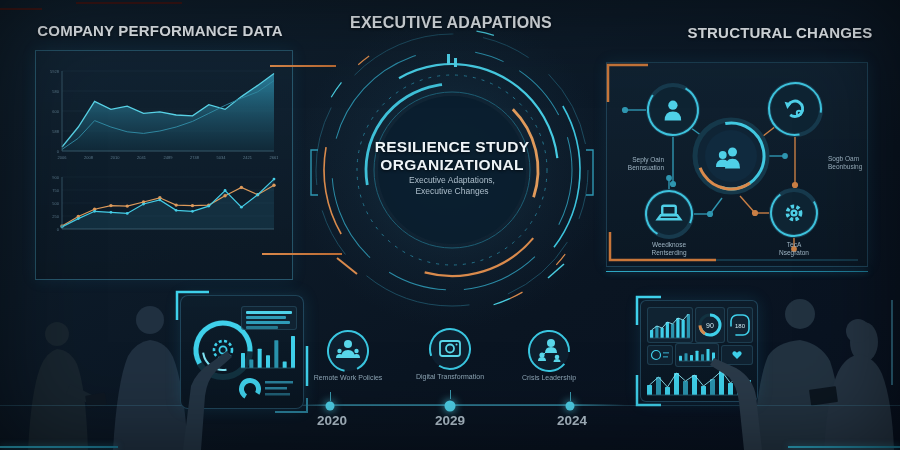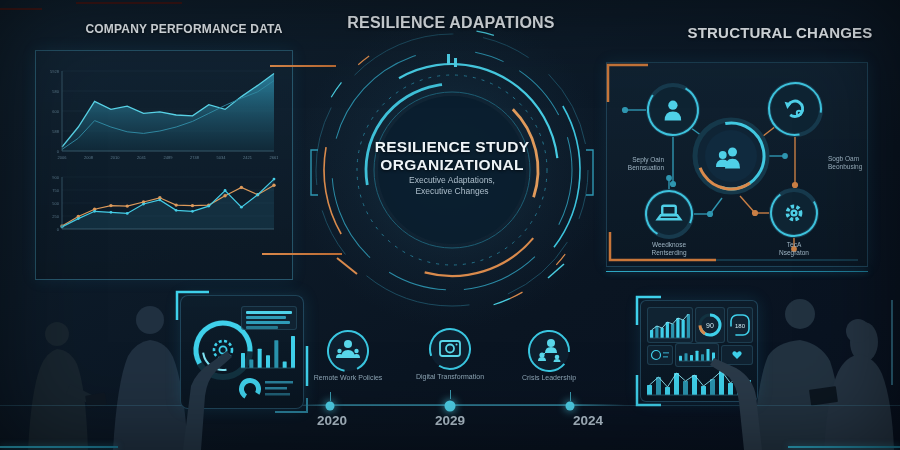--- a/index.html
+++ b/index.html
@@ -2,21 +2,21 @@
 <html><head>
 <meta charset="utf-8">
 <style>
   html,body{margin:0;padding:0;background:#05090f;}
   .stage{position:relative;width:900px;height:450px;overflow:hidden;
     font-family:"Liberation Sans",sans-serif;
     background:linear-gradient(155deg,#10202e 0%,#0d1b29 35%,#0a1522 65%,#081120 100%);}
   .vignette{position:absolute;inset:0;box-shadow:inset 0 0 90px rgba(0,0,0,.55);pointer-events:none;z-index:9;}
   .hdr{position:absolute;color:#e7edf2;font-weight:bold;letter-spacing:.2px;white-space:nowrap;
     text-shadow:0 1px 3px rgba(0,0,0,.6);z-index:6;}
-  .hdr-left{left:160px;top:22px;transform:translateX(-50%);font-size:12px;margin-left:24px;}
+  .hdr-left{left:160px;top:22px;transform:translateX(-50%);font-size:15px;}
   .hdr-center{left:451px;top:14px;transform:translateX(-50%);font-size:16px;}
   .hdr-right{left:737px;top:24px;transform:translateX(-50%);font-size:15px;margin-left:43px;}
   .panel{position:absolute;background:linear-gradient(180deg,rgba(18,37,53,.72),rgba(11,24,36,.8));
     border:1px solid rgba(62,140,168,.5);box-shadow:0 0 14px rgba(40,140,180,.12);z-index:3;}
   .panel-left{left:35px;top:50px;width:256px;height:228px;}
   .panel-right{left:606px;top:62px;width:260px;height:203px;border-color:rgba(52,116,146,.4);}
   .accent{position:absolute;z-index:4;}
   .o-line{background:linear-gradient(90deg,#d9884a,#b96a33);height:2px;}
   .c-line{background:linear-gradient(90deg,#2ea8c4,#1c7691);height:2px;box-shadow:0 0 6px rgba(60,200,230,.5);}
   .hub-glow{position:absolute;left:292px;top:10px;width:320px;height:320px;z-index:2;
@@ -69,21 +69,21 @@
     </g>
     <g fill="#253443">
       <ellipse cx="864" cy="342" rx="14" ry="20"></ellipse>
       <circle cx="858" cy="331" r="12"></circle>
       <path d="M824,450 Q827,396 838,372 Q846,356 860,354 Q875,358 882,374 Q892,400 894,450 Z"></path>
       <rect x="810" y="388" width="27" height="16" rx="1" fill="#0c1620" transform="rotate(-8 823 396)"></rect>
     </g>
   </svg>
 
   <div class="hdr hdr-left">COMPANY PERFORMANCE DATA</div>
-  <div class="hdr hdr-center">RESILIENCE ADAPATIONS</div>
+  <div class="hdr hdr-center">EXECUTIVE ADAPATIONS</div>
   <div class="hdr hdr-right">STRUCTURAL CHANGES</div>
 
   <div class="accent" style="left:76px;top:2px;width:106px;height:2px;background:#3d1616;"></div>
   <div class="accent" style="left:0;top:8px;width:42px;height:2px;background:#401818;"></div>
 
   <div class="panel panel-left">
     <svg id="svg-area" class="abs" style="left:10px;top:14px;" width="232" height="100" viewBox="0 0 232 100">
       <defs>
         <linearGradient id="agrad" x1="0" y1="0" x2="0" y2="1">
           <stop offset="0" stop-color="#2f8fae" stop-opacity=".85"></stop>
@@ -349,21 +349,21 @@
   <div class="timeline-line"></div>
   <div class="timeline-hot"></div>
   <div class="tl-tick" style="left:330px;top:392px;"></div>
   <div class="tl-tick" style="left:450px;top:390px;"></div>
   <div class="tl-tick" style="left:570px;top:392px;"></div>
   <div class="tl-dot" style="left:330px;top:406px;"></div>
   <div class="tl-dot" style="left:450px;top:406px;width:11px;height:11px;"></div>
   <div class="tl-dot" style="left:570px;top:406px;"></div>
   <div class="tl-year" style="left:332px;top:413px;">2020</div>
   <div class="tl-year" style="left:450px;top:413px;">2029</div>
-  <div class="tl-year" style="left:572px;top:413px;margin-left:16px;">2024</div>
+  <div class="tl-year" style="left:572px;top:413px;">2024</div>
 
   <div class="tablet tablet-left">
     <svg class="abs" style="left:6px;top:18px;" width="72" height="72" viewBox="0 0 72 72">
       <circle cx="36" cy="36" r="27" fill="none" stroke="#123240" stroke-width="6"></circle>
       <circle cx="36" cy="36" r="27" fill="none" stroke="#3fd0ea" stroke-width="5" stroke-dasharray="100 70" transform="rotate(-210 36 36)"></circle>
       <circle cx="36" cy="36" r="20" fill="none" stroke="#7fe4f4" stroke-width="2" stroke-dasharray="32 94" transform="rotate(80 36 36)"></circle>
       <g transform="translate(36 36)" stroke="#3fd0ea" fill="none">
         <circle r="9" stroke-width="2.6" stroke-dasharray="3 2.4"></circle>
         <circle r="3.6" stroke-width="1.8"></circle>
       </g>

